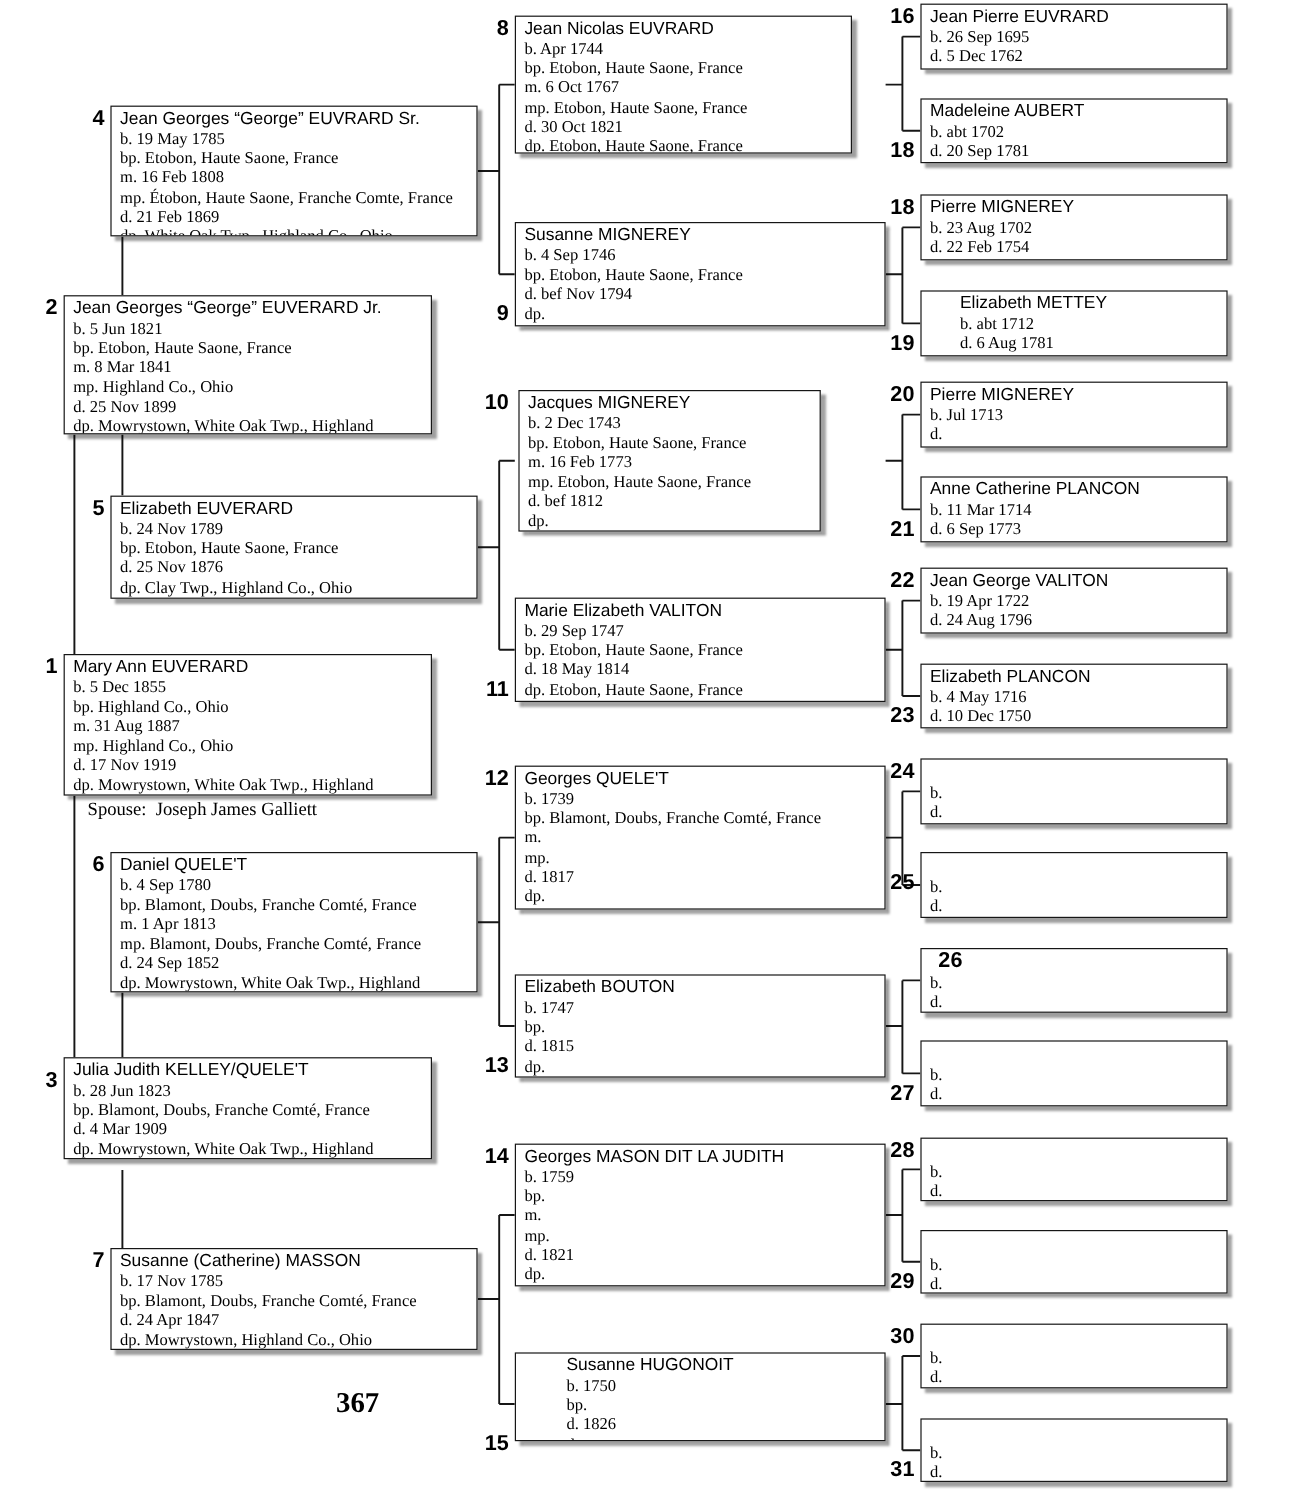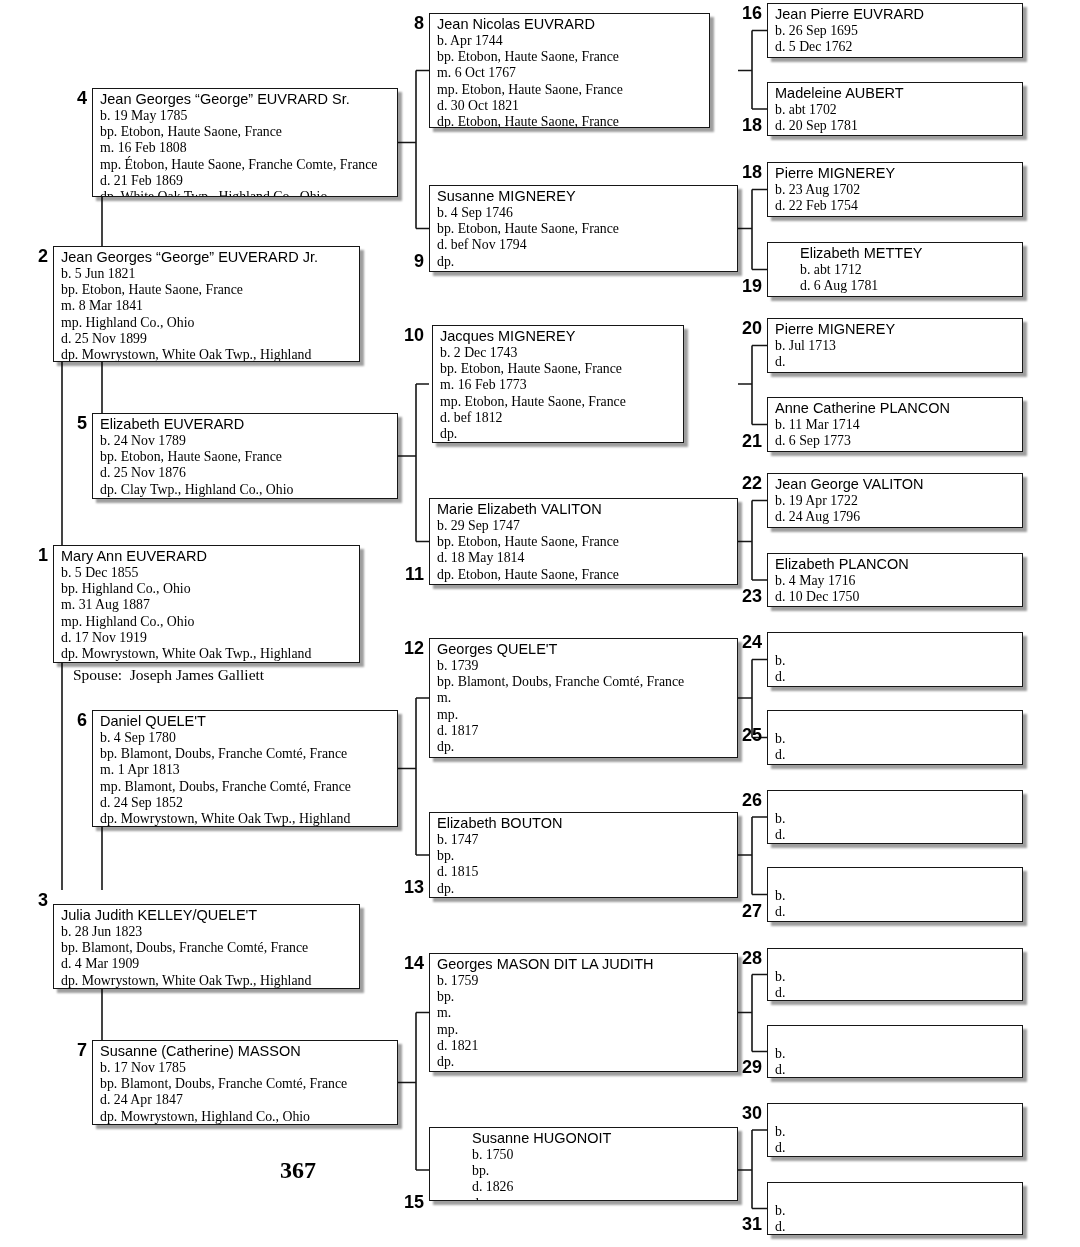--- a/index.html
+++ b/index.html
@@ -87,21 +87,21 @@
     <div class="person-box" style="left: 53px; top: 246px; width: 307px; height: 116px;">
       <div class="p-name">Jean Georges “George” EUVERARD Jr.</div>
       <div class="p-line">b. 5 Jun 1821</div>
       <div class="p-line">bp. Etobon, Haute Saone, France</div>
       <div class="p-line">m. 8 Mar 1841</div>
       <div class="p-line">mp. Highland Co., Ohio</div>
       <div class="p-line">d. 25 Nov 1899</div>
       <div class="p-line">dp. Mowrystown, White Oak Twp., Highland</div>
     </div>
     <div class="p-num" style="width: 48px; top: 247px;">2</div>
-    <div class="person-box" style="left: 53px; top: 904px; width: 307px; height: 85px;">
+    <div class="person-box" style="left: 53px; top: 881px; width: 307px; height: 85px;">
       <div class="p-name">Julia Judith KELLEY/QUELE'T</div>
       <div class="p-line">b. 28 Jun 1823</div>
       <div class="p-line">bp. Blamont, Doubs, Franche Comté, France</div>
       <div class="p-line">d. 4 Mar 1909</div>
       <div class="p-line">dp. Mowrystown, White Oak Twp., Highland</div>
     </div>
     <div class="p-num" style="width: 48px; top: 891px;">3</div>
     <div class="person-box" style="left: 92px; top: 88px; width: 306px; height: 109px;">
       <div class="p-name">Jean Georges “George” EUVRARD Sr.</div>
       <div class="p-line">b. 19 May 1785</div>
@@ -265,21 +265,21 @@
     <div class="p-num" style="width: 762px; top: 633px;">24</div>
     <div class="person-box empty" style="left: 767px; top: 710px; width: 256px; height: 55px;">
       <div class="p-line">b.</div>
       <div class="p-line">d.</div>
     </div>
     <div class="p-num" style="width: 762px; top: 702px; margin-top: 24px;">25</div>
     <div class="person-box empty" style="left: 767px; top: 790px; width: 256px; height: 54px;">
       <div class="p-line">b.</div>
       <div class="p-line">d.</div>
     </div>
-    <div class="p-num" style="width: 762px; top: 791px;">26</div>
+    <div class="p-num" style="width: 762px; top: 791px; padding-left: 40px;">26</div>
     <div class="person-box empty" style="left: 767px; top: 867px; width: 256px; height: 55px;">
       <div class="p-line">b.</div>
       <div class="p-line">d.</div>
     </div>
     <div class="p-num" style="width: 762px; top: 902px;">27</div>
     <div class="person-box empty" style="left: 767px; top: 948px; width: 256px; height: 53px;">
       <div class="p-line">b.</div>
       <div class="p-line">d.</div>
     </div>
     <div class="p-num" style="width: 762px; top: 949px;">28</div>

